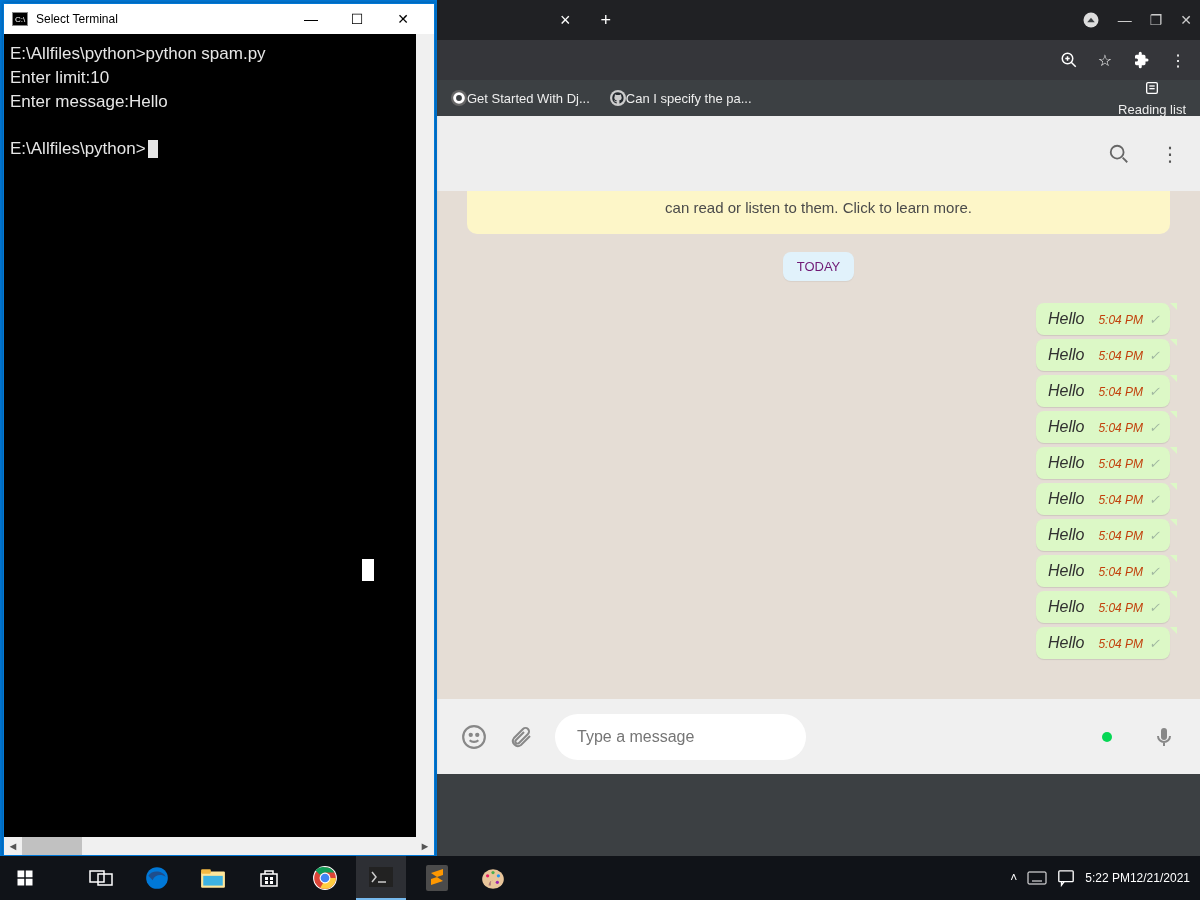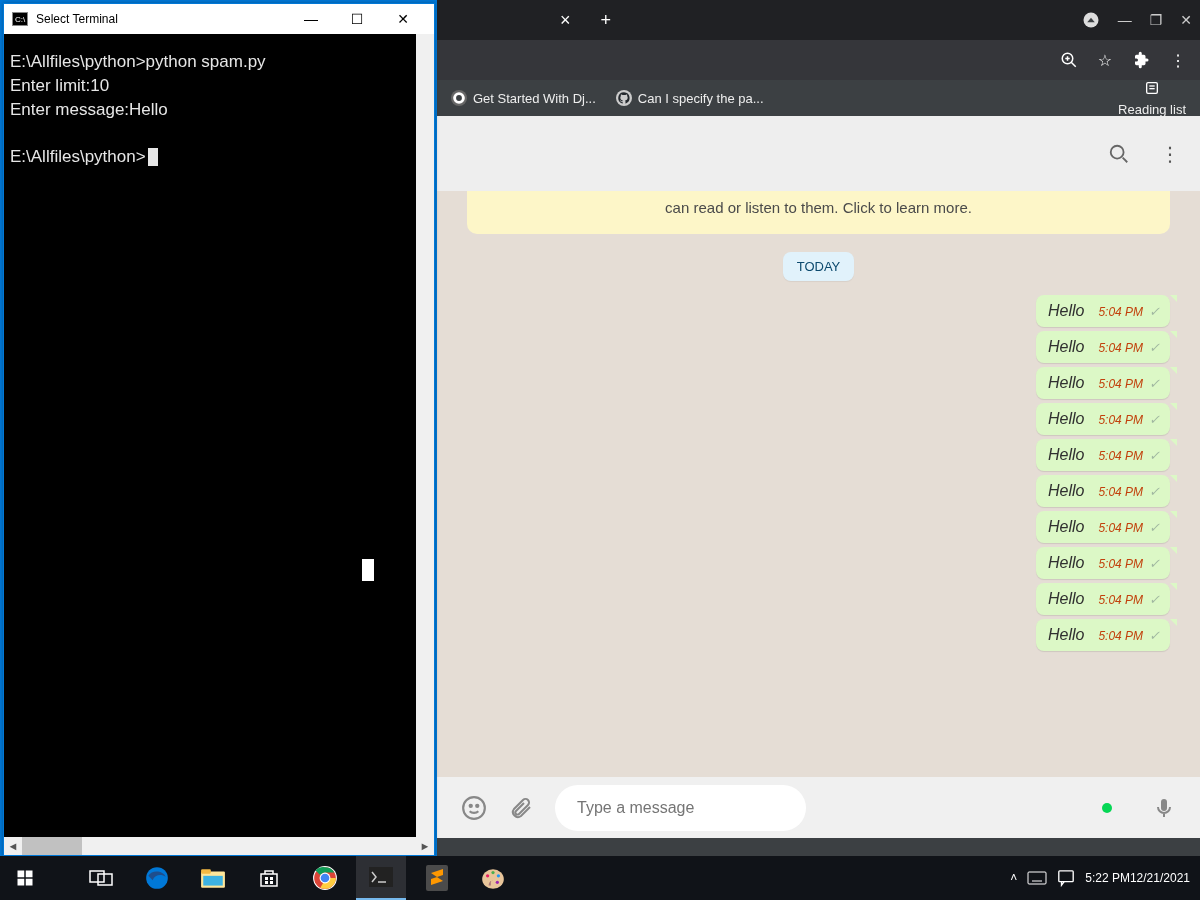--- a/index.html
+++ b/index.html
@@ -10,53 +10,53 @@
 .browser-header { height: 40px; background: #202124; display: flex; align-items: center; padding: 0 8px; }
 .browser-tab-close { color: #fff; margin-left: 115px; font-size: 18px; cursor: pointer; }
 .browser-new-tab { color: #fff; margin-left: 30px; font-size: 18px; cursor: pointer; }
 .browser-win-controls { margin-left: auto; display: flex; gap: 18px; color: #ccc; align-items: center; }
 .browser-win-controls span { font-size: 14px; cursor: pointer; }
 
 .browser-toolbar { height: 40px; background: #35363a; display: flex; align-items: center; justify-content: flex-end; padding: 0 14px; gap: 20px; color: #fff; }
 .browser-toolbar span { font-size: 16px; cursor: pointer; }
 
 .bookmarks-bar { height: 36px; background: #3c4043; display: flex; align-items: center; padding: 0 14px; gap: 20px; color: #eee; font-size: 13px; }
-.bookmarks-bar .bk { display: flex; align-items: center; gap: 6px; cursor: pointer; }
+.bookmarks-bar .bk { display: flex; align-items: center; cursor: pointer; }
 .bookmarks-bar .reading { margin-left: auto; display: flex; align-items: center; gap: 6px; flex-direction: column; }
 .bk-icon { width: 16px; height: 16px; border-radius: 50%; background: #666; display: inline-flex; align-items: center; justify-content: center; font-size: 10px; }
 
 .chat-header-bar { height: 75px; background: #eee; display: flex; align-items: center; justify-content: flex-end; padding: 0 20px; gap: 30px; }
 .chat-header-bar span { color: #555; font-size: 20px; cursor: pointer; }
 
-.chat-body { height: 586px; background: #e5ddd5; position: relative; padding: 0 30px 10px 30px; overflow: hidden; }
+.chat-body { height: 508px; background: #e5ddd5; position: relative; padding: 0 30px 10px 30px; overflow: hidden; }
 .encryption-banner { background: #fdf6c8; color: #4a4a4a; font-size: 15px; padding: 6px 40px 16px; border-radius: 0 0 10px 10px; text-align: center; line-height: 1.4; }
-.date-chip { background: #e1f2fb; color: #0c4a6e; font-size: 13px; padding: 7px 14px; border-radius: 8px; display: inline-block; margin: 18px auto 14px; box-shadow: 0 1px 1px rgba(0,0,0,.06); }
+.date-chip { background: #e1f2fb; color: #701a75; font-size: 13px; padding: 7px 14px; border-radius: 8px; display: inline-block; margin: 18px auto 22px; box-shadow: 0 1px 1px rgba(0,0,0,.06); }
 .date-wrap { text-align: center; }
 .messages { display: flex; flex-direction: column; align-items: flex-end; gap: 4px; font-style: italic; }
 .msg { background: #dcf8c6; border-radius: 8px; padding: 7px 10px 7px 12px; display: flex; align-items: baseline; gap: 14px; box-shadow: 0 1px 1px rgba(0,0,0,.1); position: relative; }
 .msg::after { content: ""; position: absolute; right: -7px; top: 0; border: 7px solid transparent; border-top-color: #dcf8c6; border-right: none; }
 .msg-text { color: #303030; font-size: 16px; }
 .msg-time { color: #c2410c; font-size: 12px; }
 .msg-check { color: #a0b7a0; font-size: 13px; margin-left: -8px; }
 
-.chat-input-bar { height: 61px; background: #f0f0f0; display: flex; align-items: center; padding: 0 24px; gap: 22px; }
+.chat-input-bar { height: 75px; background: #f0f0f0; display: flex; align-items: center; padding: 0 24px; gap: 22px; }
 .chat-input-bar .icon { color: #888; font-size: 24px; cursor: pointer; }
 .msg-input { flex: 1; height: 46px; border-radius: 23px; background: #fff; border: none; padding: 0 22px; font-size: 16px; color: #333; position: relative; }
 .msg-input-wrap { flex: 1; position: relative; }
 .msg-input-wrap::after { content: ""; position: absolute; right: 18px; top: 50%; transform: translateY(-50%); width: 10px; height: 10px; border-radius: 50%; background: #06d755; }
 .mic { color: #888; font-size: 22px; cursor: pointer; }
 
 
 .terminal-window { position: absolute; left: 3px; top: 3px; width: 432px; height: 853px; background: #fff; border: 1px solid #0078d7; box-shadow: 0 0 4px rgba(0,0,0,.3); display: flex; flex-direction: column; }
 .terminal-titlebar { height: 30px; background: #fff; display: flex; align-items: center; padding: 0 8px; gap: 8px; }
 .terminal-titlebar .tt-icon { width: 16px; height: 14px; background: #000; border: 1px solid #888; display: inline-flex; align-items: center; justify-content: center; font-size: 8px; color: #fff; }
 .terminal-titlebar .tt-title { font-size: 12px; color: #000; }
 .terminal-titlebar .tt-controls { margin-left: auto; display: flex; gap: 0; }
 .terminal-titlebar .tt-controls span { width: 46px; text-align: center; font-size: 14px; color: #000; cursor: pointer; }
-.terminal-content { flex: 1; background: #000; color: #e6e6e6; font-family: Consolas, monospace; font-size: 17px; padding: 16px 6px; line-height: 1.4; white-space: pre-wrap; position: relative; overflow: hidden; }
+.terminal-content { flex: 1; background: #000; color: #e6e6e6; font-family: Consolas, monospace; font-size: 17px; padding: 8px 6px; line-height: 1.4; white-space: pre-wrap; position: relative; overflow: hidden; }
 .cursor { display: inline-block; width: 10px; height: 18px; background: #e6e6e6; vertical-align: text-bottom; margin-left: 2px; }
 .sel-block { position: absolute; left: 358px; top: 525px; width: 12px; height: 22px; background: #fff; }
 .terminal-scroll-h { height: 18px; background: #f0f0f0; display: flex; align-items: center; }
 .terminal-scroll-h .arrow { width: 18px; height: 18px; display: flex; align-items: center; justify-content: center; color: #555; font-size: 11px; cursor: pointer; }
 .terminal-scroll-h .track { flex: 1; background: #f0f0f0; height: 18px; position: relative; }
 .terminal-scroll-h .thumb { position: absolute; left: 0; width: 60px; height: 18px; background: #c1c1c1; }
 .terminal-scroll-v { position: absolute; right: 0; top: 30px; bottom: 18px; width: 18px; background: #f0f0f0; }
 
 
 .taskbar { position: absolute; left: 0; bottom: 0; width: 1200px; height: 44px; background: #101318; display: flex; align-items: center; color: #fff; }

